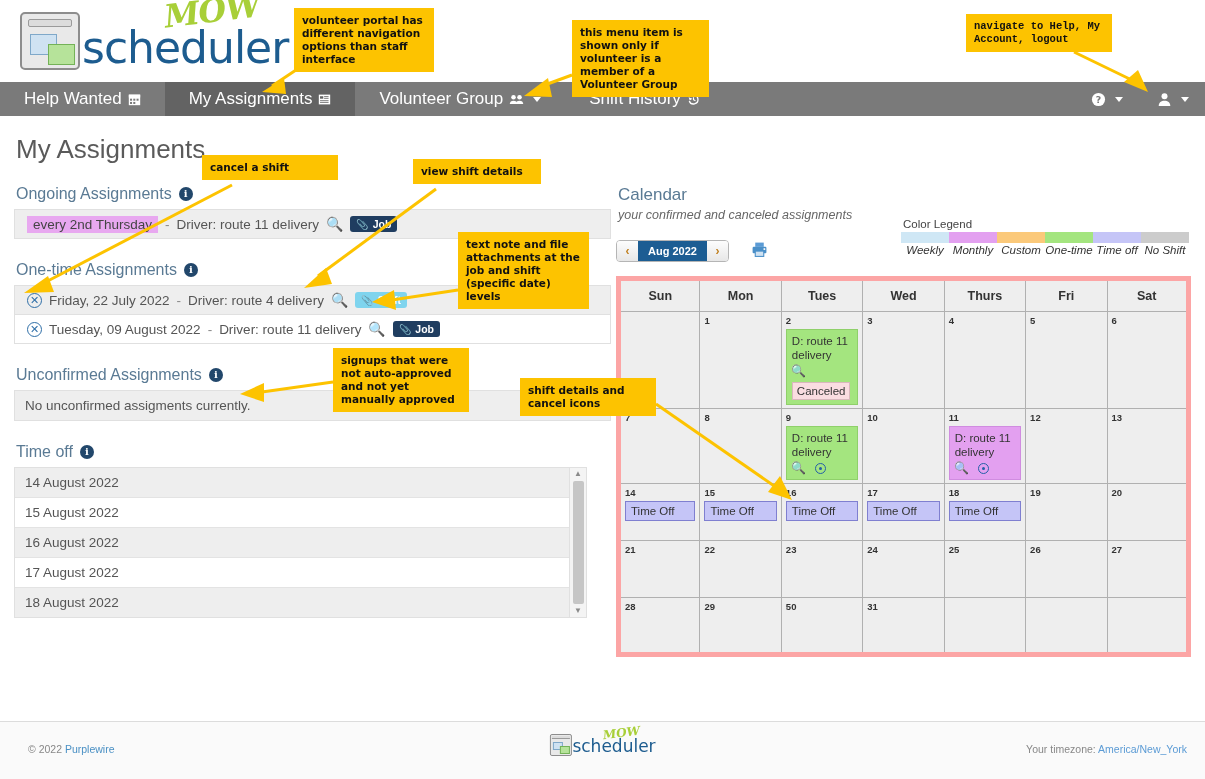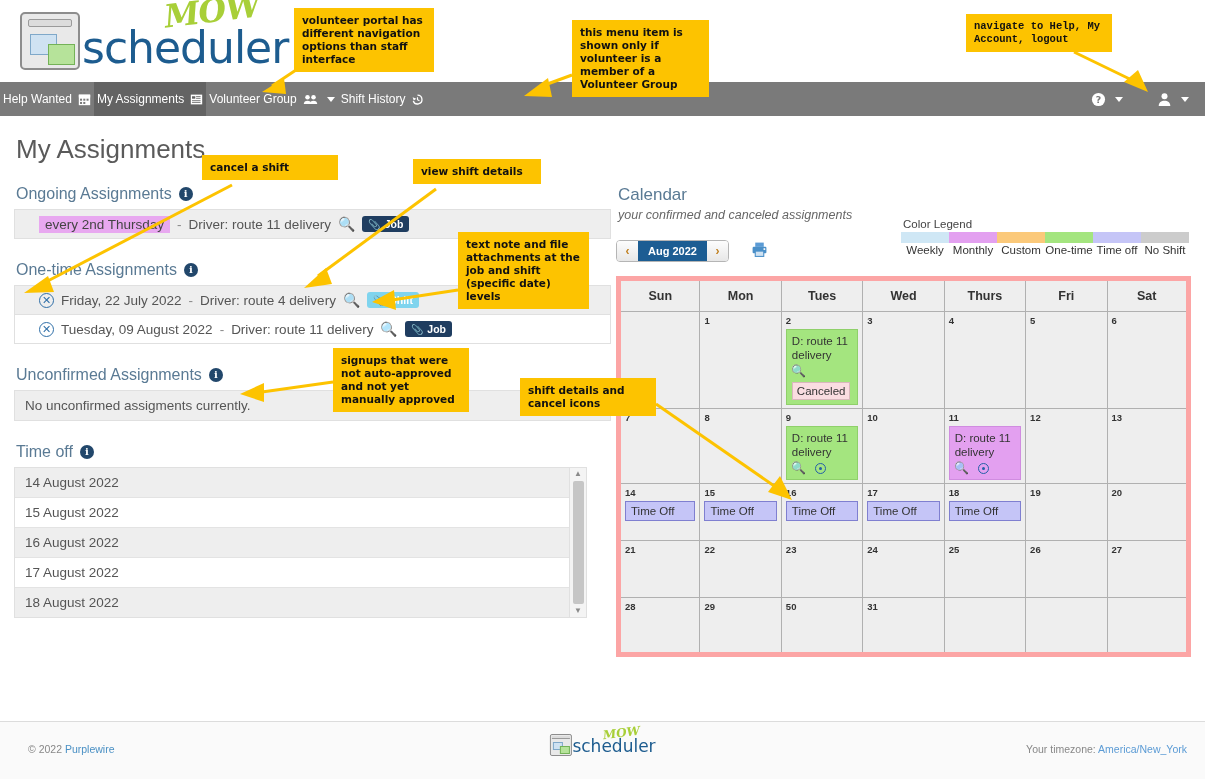--- a/index.html
+++ b/index.html
@@ -22,43 +22,43 @@
      background:#b6e39a; border:1px solid #74b257; }
   .logo-text { position:relative; margin-left:2px; }
   .logo-mow { position:absolute; left:82px; top:-34px; font-family:"DejaVu Serif", serif;
      font-style:italic; font-weight:bold; font-size:32px; color:#a8cf38; letter-spacing:-1px;
      transform:rotate(-7deg); }
   .logo-sched { font-size:44px; color:#1d5c8f; font-weight:400; letter-spacing:-1px;
      line-height:44px; font-family:"DejaVu Sans", sans-serif; }
 
   
   #navbar { height:34px; background:#7a7a7a; display:flex; align-items:stretch; position:relative; }
-  .nav-item { display:flex; align-items:center; gap:6px; padding:0 3px; color:#ffffff;
-     font-size:12px; white-space:nowrap; cursor:pointer; }
+  .nav-item { display:flex; align-items:center; gap:6px; padding:0 24px; color:#ffffff;
+     font-size:17px; white-space:nowrap; cursor:pointer; }
   .nav-item.active { background:#636363; }
   .nav-right { position:absolute; right:10px; top:0; height:100%; display:flex; align-items:center; gap:22px; }
   .nav-right .nav-item { padding:0 6px; font-size:15px; }
   .caret { width:0;height:0;border-left:4px solid transparent;border-right:4px solid transparent;
      border-top:5px solid #fff; display:inline-block; margin-left:3px; }
 
   
   #page { padding:10px 14px 0 14px; position:relative; height:610px; }
   #page-title { font-size:26px; color:#5a5a5a; font-weight:400; margin:8px 0 20px 2px; }
   #content { display:flex; gap:0; }
   #left-col { width:600px; }
   #right-col { width:580px; padding-left:5px; }
 
   .sec-head { font-size:16px; color:#5a7a94; margin:0 0 6px 2px; display:flex;
      align-items:center; gap:7px; }
   .info-i { width:14px; height:14px; border-radius:50%; background:#22476b; color:#fff;
      font-size:10px; font-weight:bold; font-family:"DejaVu Serif", serif;
      display:inline-flex; align-items:center; justify-content:center; line-height:1; }
 
   .list { border:1px solid #e0e0e0; border-bottom:none; margin-bottom:22px; }
-  .row { display:flex; align-items:center; gap:7px; padding:5px 24px; font-size:13.5px;
+  .row { display:flex; align-items:center; gap:7px; padding:5px 12px; font-size:13.5px;
      color:#555; border-bottom:1px solid #e0e0e0; min-height:29px; }
   .row.odd { background:#eeeeee; }
   .row.even { background:#ffffff; }
 
   .chip-recurrence { background:#e8a8f0; color:#444; padding:1px 6px; font-size:13.5px; }
   .dash { color:#888; }
   .cancel-ico { width:15px; height:15px; border:1.6px solid #2f6fa8; border-radius:50%;
      display:inline-flex; align-items:center; justify-content:center; color:#2f6fa8;
      font-size:11px; line-height:1; cursor:pointer; flex:none; font-family:"DejaVu Sans", sans-serif;}
   .mag { color:#2f77b5; font-size:14px; cursor:pointer; }
@@ -93,21 +93,21 @@
   .mn-btn { background:linear-gradient(#fdfdfd,#e7e7e7); width:21px; display:flex;
      align-items:center; justify-content:center; color:#c08020; font-size:12px; font-weight:bold; cursor:pointer; }
   .mn-label { background:#1c5d93; color:#fff; font-size:11px; font-weight:bold;
      padding:0 10px; display:flex; align-items:center; }
   .print-ico { margin-left:22px; cursor:pointer; }
   .legend { position:absolute; right:2px; top:-16px; text-align:center; }
   .legend-title { font-size:11.5px; color:#444; text-align:left; margin-left:2px; margin-bottom:2px; }
   .legend-items { display:flex; }
   .legend-item { width:48px; }
   .legend-swatch { height:11px; margin-bottom:1px; }
-  .legend-label { font-size:11.5px; color:#333; }
+  .legend-label { font-size:11.5px; color:#333;font-style:italic; }
 
   table.cal { border-collapse:collapse; width:575px; table-layout:fixed;
      border:5px solid #fca5a5; }
   table.cal th { background:#eeeeee; border:1px solid #b0b0b0; font-size:12.5px;
      color:#333; height:33px; font-weight:bold; }
   table.cal td { border:1px solid #b0b0b0; background:#eeeeee; vertical-align:top;
      height:57px; padding:3px 4px; position:relative; }
   .daynum { font-size:9.5px; font-weight:bold; color:#333; }
   .ev { margin-top:3px; padding:4px 5px; font-size:11.5px; line-height:14px; color:#333; }
   .ev.onetime { background:#a4e57f; border:1px solid #8fd06a; }

